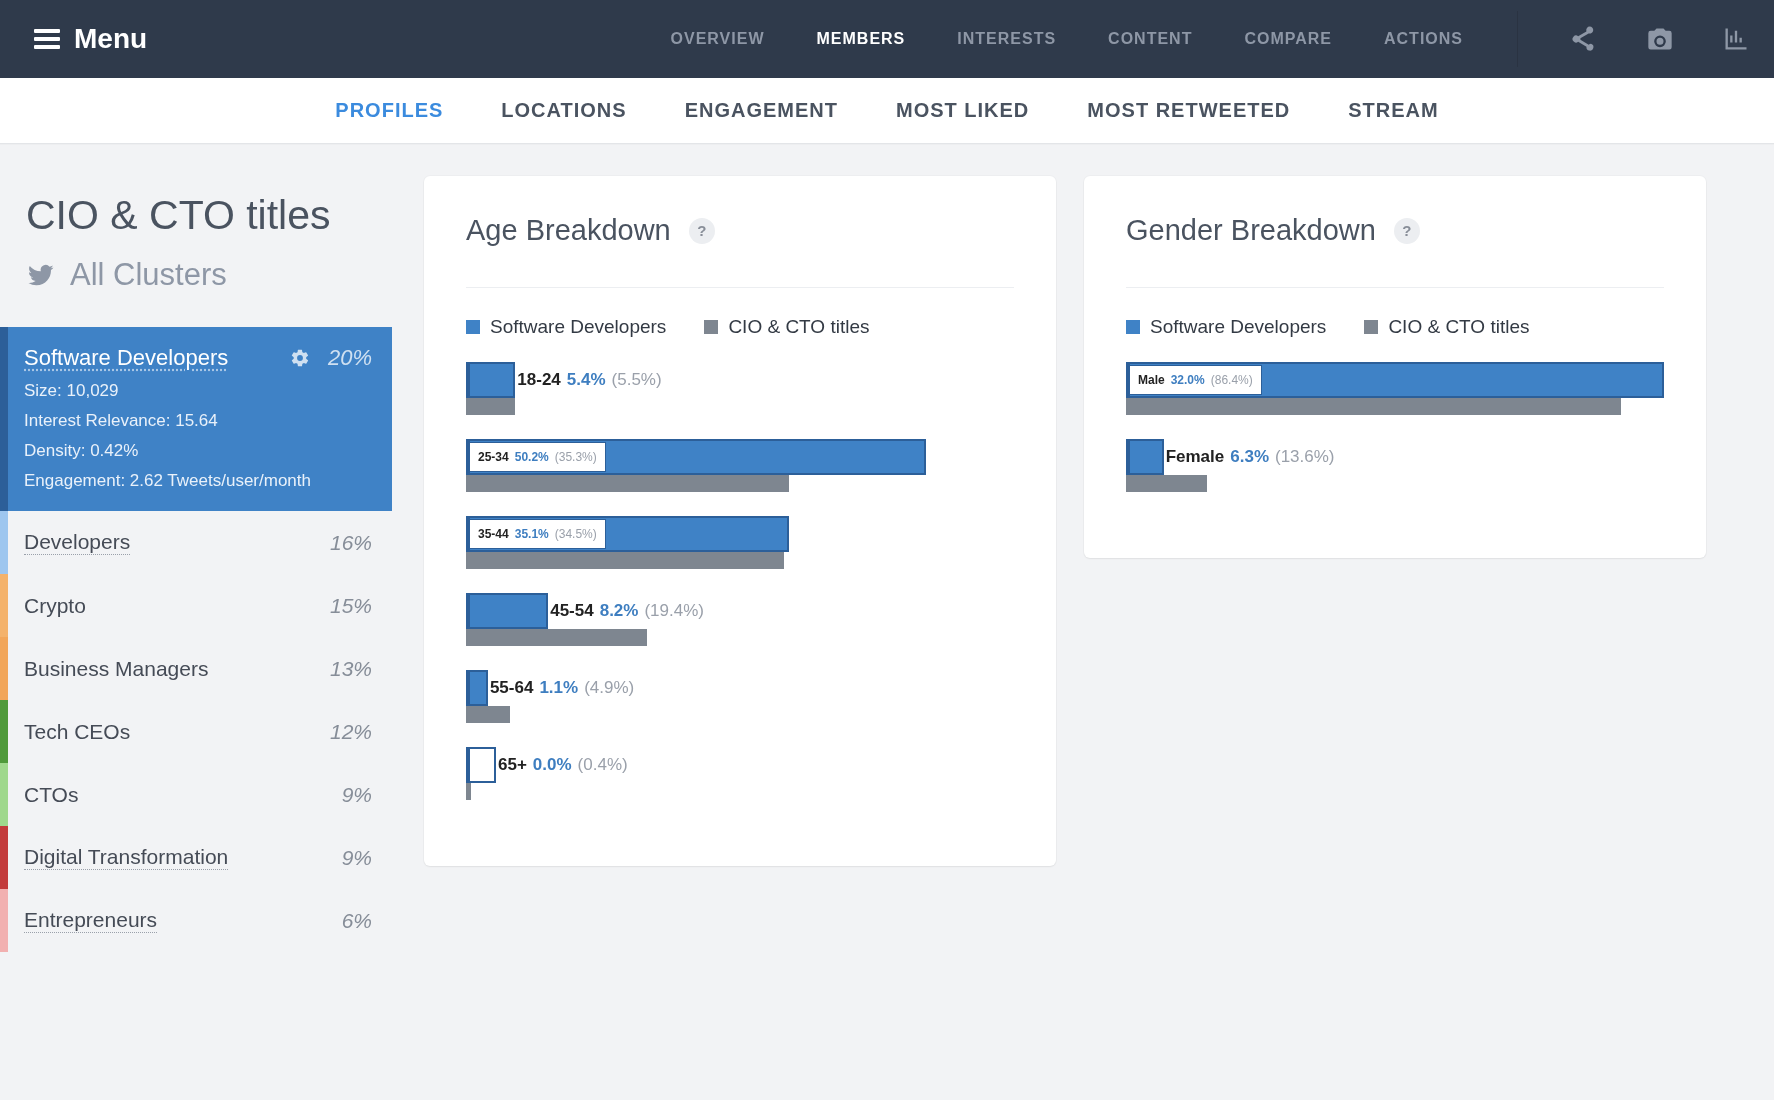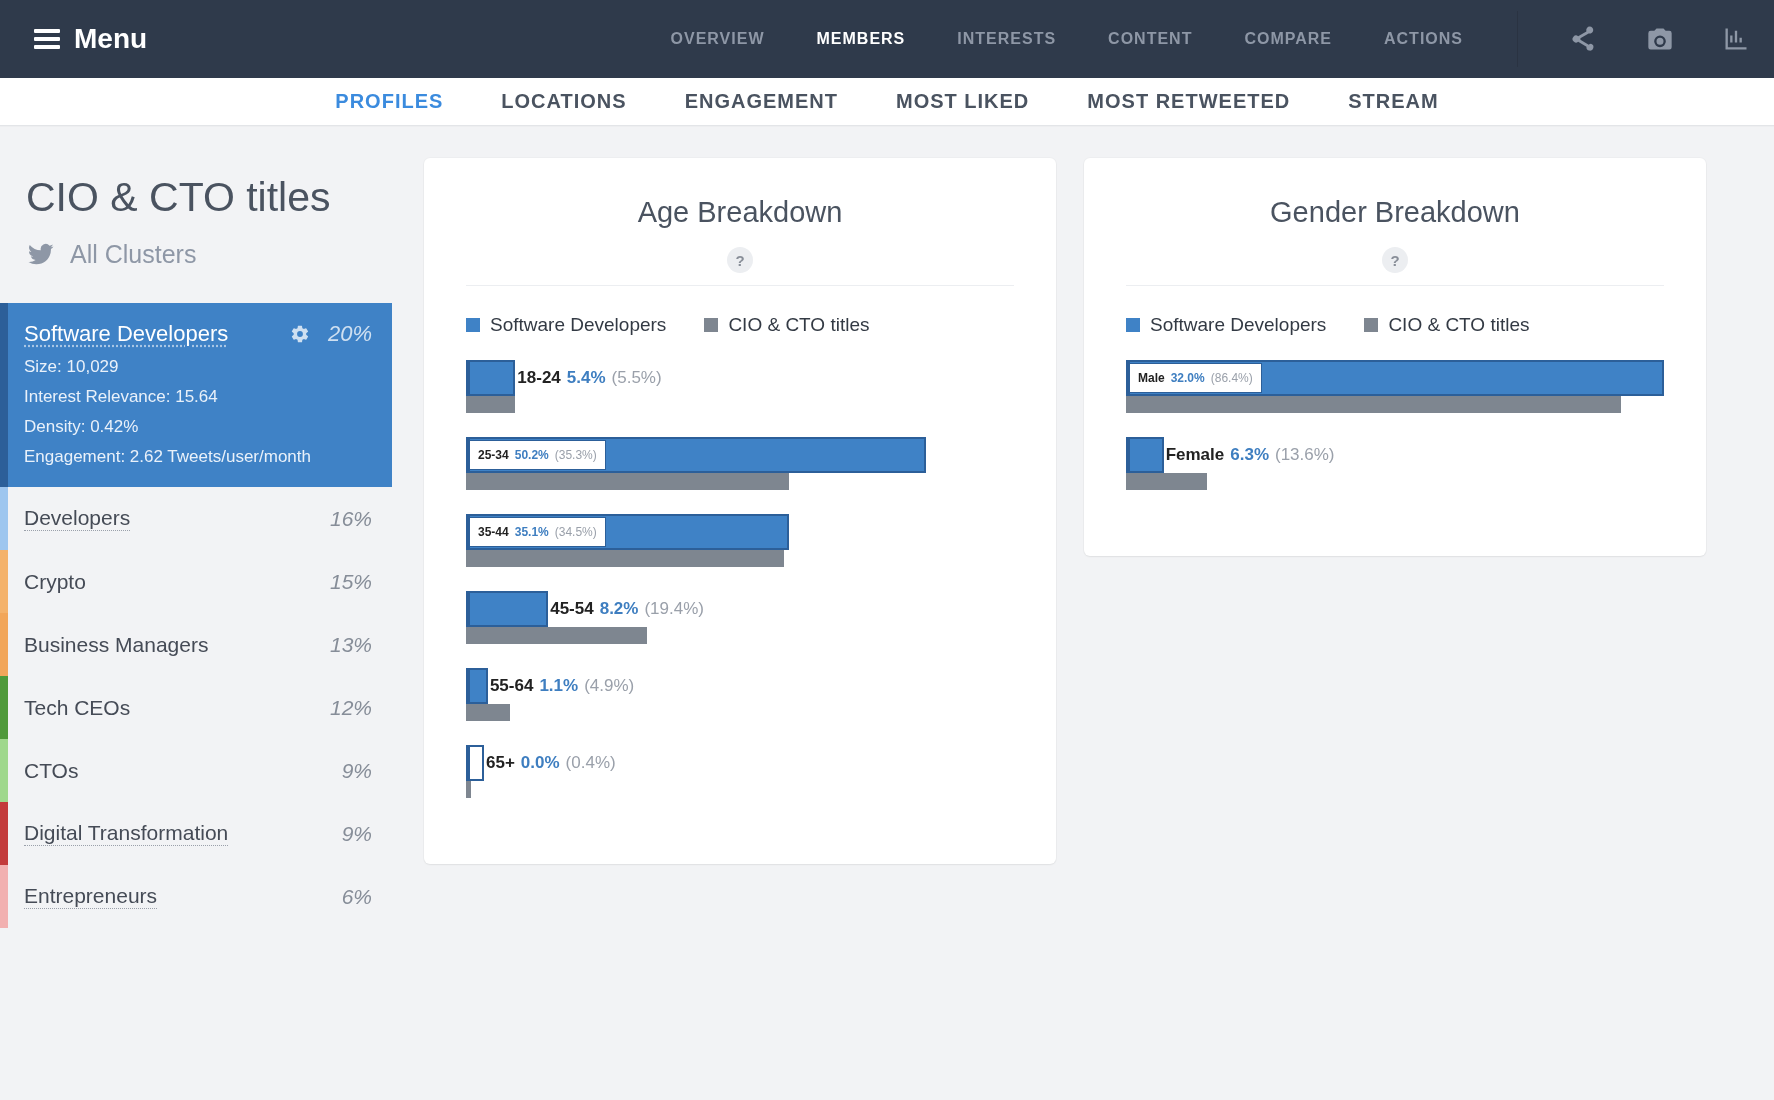--- a/index.html
+++ b/index.html
@@ -19,36 +19,36 @@
   .topnav .navlink {
     padding:0 26px; font-size:16px; letter-spacing:1px; font-weight:700;
     color:#8e97a6; cursor:pointer; height:100%; display:flex; align-items:center;
   }
   .topnav .navlink.active { color:#fff; }
   .topnav .divider { width:1px; height:56px; background:#3f4a5c; margin:0 28px; border-right:1px solid #2a3342;}
   .topnav .icon-btn { color:#8e97a6; padding:0 24px; cursor:pointer; display:flex; align-items:center; height:100%; }
   .topnav .icon-btn svg { width:28px; height:28px; fill:#8e97a6; }
   
   .subnav {
-    background:#fff; height:48px; display:flex; align-items:center; justify-content:center;
+    background:#fff; height:66px; display:flex; align-items:center; justify-content:center;
     gap:58px; border-bottom:1px solid #e3e5e8; box-shadow:0 1px 0 rgba(0,0,0,.02);
   }
   .subnav .sublink {
     font-size:20px; font-weight:700; letter-spacing:1px; color:#4a5360; cursor:pointer;
   }
   .subnav .sublink.active { color:#3b8bde; }
   
   .body-wrap { display:flex; }
   .sidebar { width:392px; padding:48px 0 0 0; }
   .main { flex:1; padding:32px 30px 30px 32px; display:flex; gap:28px; align-items:flex-start; }
   
   .page-title { font-size:41px; color:#4a5360; padding:0 0 18px 26px; font-weight:400; }
   .all-clusters {
     display:flex; align-items:center; gap:14px; color:#8e97a6; padding:0 0 34px 26px;
-    font-size:25px; cursor:pointer;
+    font-size:31px; cursor:pointer;
   }
   .all-clusters svg { width:30px; height:30px; fill:#8e97a6; }
   .cluster-item {
     display:flex; align-items:center; justify-content:space-between; height:63px;
     padding:0 20px 0 24px; position:relative; cursor:pointer;
   }
   .cluster-item .name { font-size:21px; color:#454b56; }
   .cluster-item .pct { font-size:21px; color:#868d98; font-style:italic; }
   .cluster-item .stripe { position:absolute; left:0; top:0; bottom:0; width:8px; }
   .cluster-underline { border-bottom:1px dotted #9aa0aa; }
@@ -63,21 +63,21 @@
   .cluster-active .row1 .pct { font-size:22px; color:#cfe0f1; font-style:italic; }
   .cluster-active .row1 svg { width:20px; height:20px; fill:#cfe0f1; }
   .cluster-active .stat { font-size:17px; color:#e9f1fa; padding-top:10px; }
   
   .card {
     background:#fff; border-radius:6px; box-shadow:0 1px 2px rgba(0,0,0,.06), 0 0 0 1px rgba(0,0,0,.02);
     padding:38px 42px 42px 42px;
   }
   .card-age { width:632px; }
   .card-gender { width:622px; }
-  .card-head { display:flex; align-items:center; gap:18px; padding-bottom:12px; border-bottom:1px solid #eceef1; margin-bottom:28px;flex-direction:column; }
+  .card-head { display:flex; align-items:center; gap:18px; padding-bottom:40px; border-bottom:1px solid #eceef1; margin-bottom:28px; }
   .card-title { font-size:29px; color:#4a5360; font-weight:400; }
   .help-badge {
     width:26px; height:26px; border-radius:50%; background:#eceef1; color:#888e98;
     display:flex; align-items:center; justify-content:center; font-size:15px; font-weight:700; cursor:pointer;
   }
   .legend { display:flex; gap:38px; padding-bottom:24px; }
   .legend-item { display:flex; align-items:center; gap:10px; font-size:19px; color:#333a44; }
   .legend-swatch { width:14px; height:14px; }
   .sw-blue { background:#3f82c6; }
   .sw-grey { background:#7e8690; }
@@ -266,21 +266,21 @@
             <div class="bar-blue" style="width: 4%;">
               <span class="label-float">
                 <span class="cat">55-64</span> 
                 <span class="v1">1.1%</span> 
                 <span class="v2">(4.9%)</span>
               </span>
             </div>
             <div class="bar-grey" style="width: 8%;"></div>
           </div>
           <div class="bar-row">
-            <div class="bar-blue zero" style="width: 18px;">
+            <div class="bar-blue zero" style="width: 30px;">
               <span class="label-float">
                 <span class="cat">65+</span> 
                 <span class="v1">0.0%</span> 
                 <span class="v2">(0.4%)</span>
               </span>
             </div>
             <div class="bar-grey" style="width: 1%;"></div>
           </div>
         </div>
     </div>

